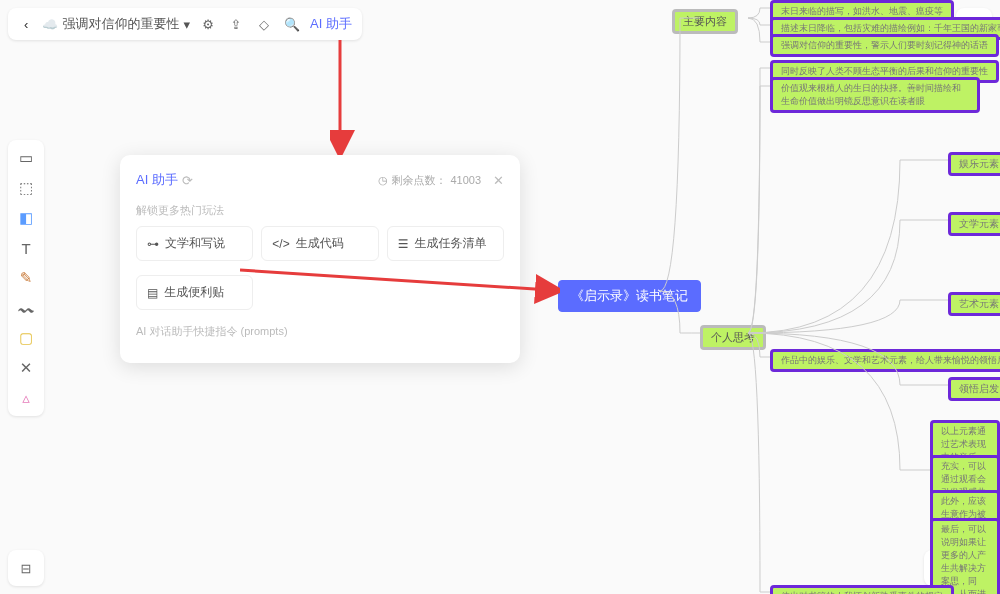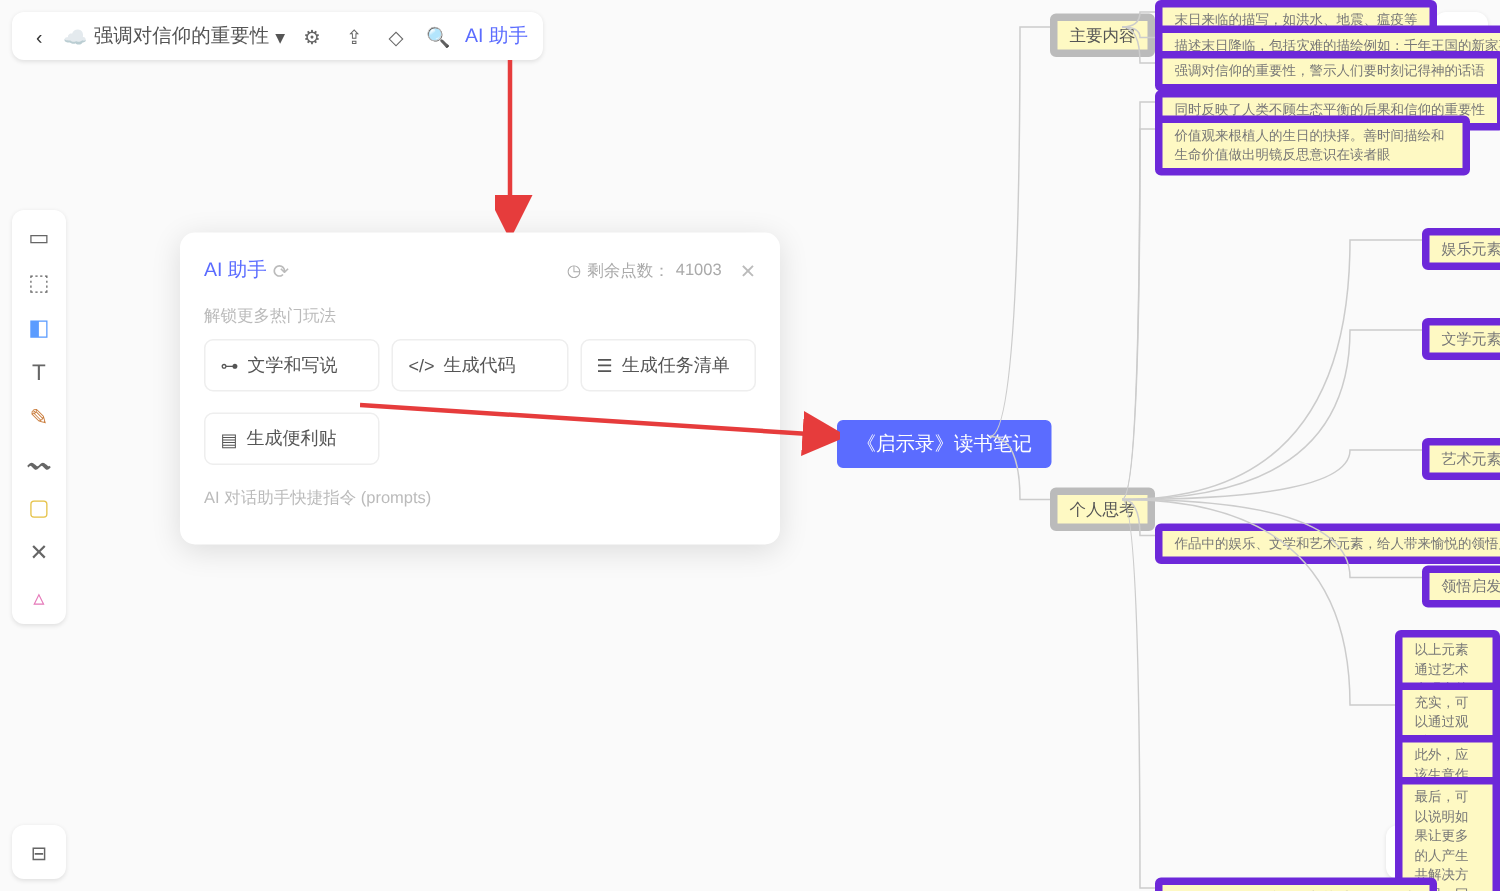--- a/index.html
+++ b/index.html
@@ -22,21 +22,21 @@
 .ai-panel .hdr .close{margin-left:12px;color:#bbb;cursor:pointer;}
 .ai-panel .input-row{display:flex;align-items:center;margin-bottom:14px;}
 .ai-panel .input-row input{flex:1;border:none;outline:none;font-size:13px;color:#666;}
 .ai-panel .input-row .send{color:#bbb;font-size:17px;cursor:pointer;}
 .ai-panel .sec-label{font-size:11px;color:#bbb;margin-bottom:8px;}
 .action-grid{display:grid;grid-template-columns:repeat(3,1fr);gap:8px;margin-bottom:14px;}
 .action-btn{border:1px solid #eee;border-radius:6px;padding:8px 10px;display:flex;align-items:center;gap:6px;font-size:12px;color:#555;cursor:pointer;background:#fff;}
 .action-row{display:flex;gap:8px;margin-bottom:14px;}
 .action-row .action-btn{flex:0 0 auto;width:calc(33% - 4px);}
 .canvas{position:absolute;left:0;top:0;width:1000px;height:594px;pointer-events:none;}
-.node{position:absolute;border:5px solid #6d28d9;border-radius:4px;background:#fef9c3;padding:2px 8px;font-size:11px;color:#777;pointer-events:auto;white-space:nowrap;}
+.node{position:absolute;border:3px solid #6d28d9;border-radius:4px;background:#bef264;padding:2px 8px;font-size:11px;color:#777;pointer-events:auto;white-space:nowrap;}
 .node.root{background:#5b6cff;color:#fff;border:1px solid #5b6cff;padding:6px 12px;font-size:13px;}
 .node.branch{border-color:#bbb;color:#555;}
 .red-arrow{position:absolute;pointer-events:none;}
 </style>
 </head>
 <body>
 
 <div class="top-bar">
   <div class="back">‹</div>
   <div class="title">
@@ -101,21 +101,21 @@
   <div class="action-row">
     <div class="action-btn">
         <span>▤</span>
         <span>生成便利贴</span>
       </div>
   </div>
   <div class="sec-label">AI 对话助手快捷指令 (prompts)</div>
 </div>
 
 <div class="node root" style="left:558px;top:280px">《启示录》读书笔记</div>
-<div class="node branch" style="left:700px;top:9px">主要内容</div>
+<div class="node branch" style="left:672px;top:9px">主要内容</div>
 <div class="node branch" style="left:700px;top:325px">个人思考</div>
 
 <div class="node" style="left:770px;top:0px;font-size:9px">末日来临的描写，如洪水、地震、瘟疫等</div>
 <div class="node" style="left:770px;top:17px;font-size:9px">描述末日降临，包括灾难的描绘例如：千年王国的新家事</div>
 <div class="node" style="left:770px;top:34px;font-size:9px">强调对信仰的重要性，警示人们要时刻记得神的话语</div>
 
 <div class="node" style="left:770px;top:60px;font-size:9px">同时反映了人类不顾生态平衡的后果和信仰的重要性</div>
 <div class="node" style="left:770px;top:77px;font-size:9px;max-width:210px;white-space:normal">价值观来根植人的生日的抉择。善时间描绘和生命价值做出明镜反思意识在读者眼</div>
 
 <div class="node" style="left:948px;top:152px;font-size:10px">娱乐元素</div>

